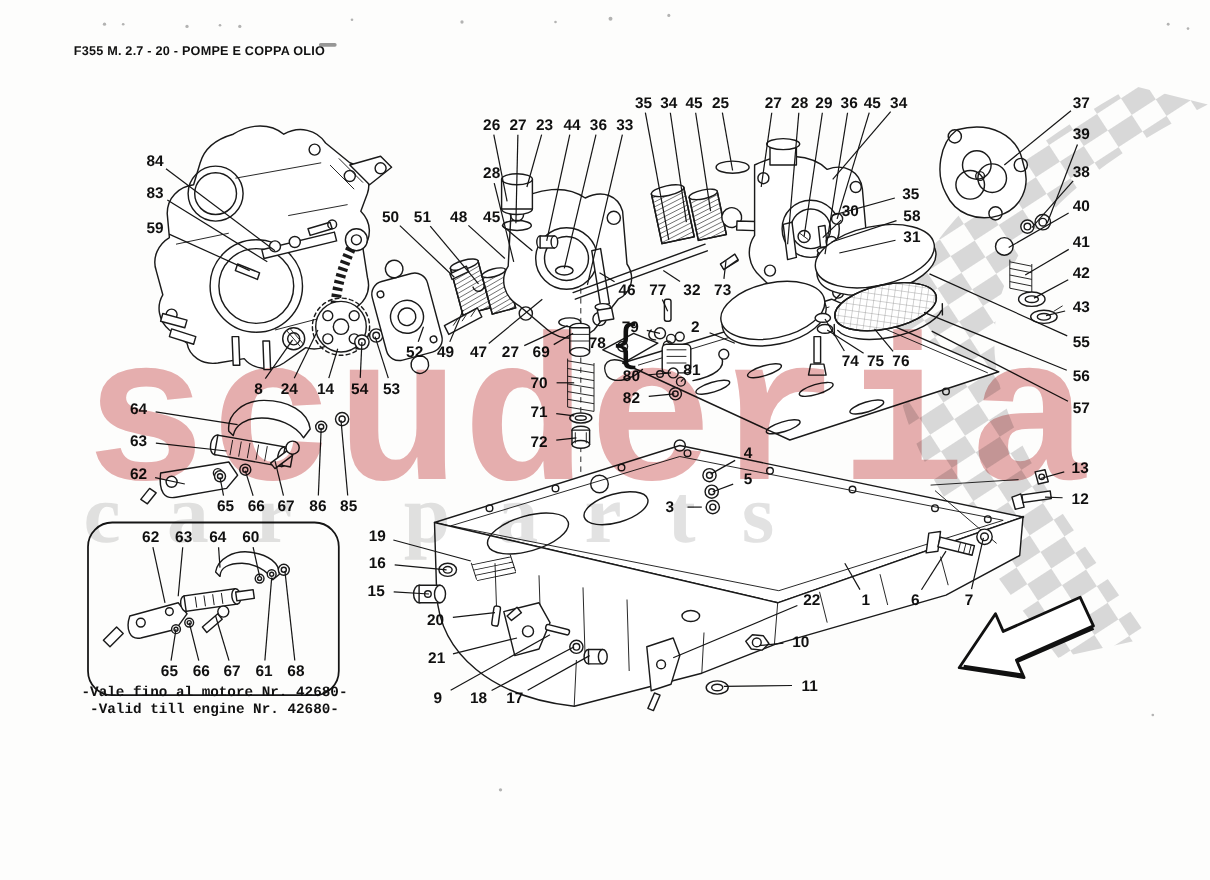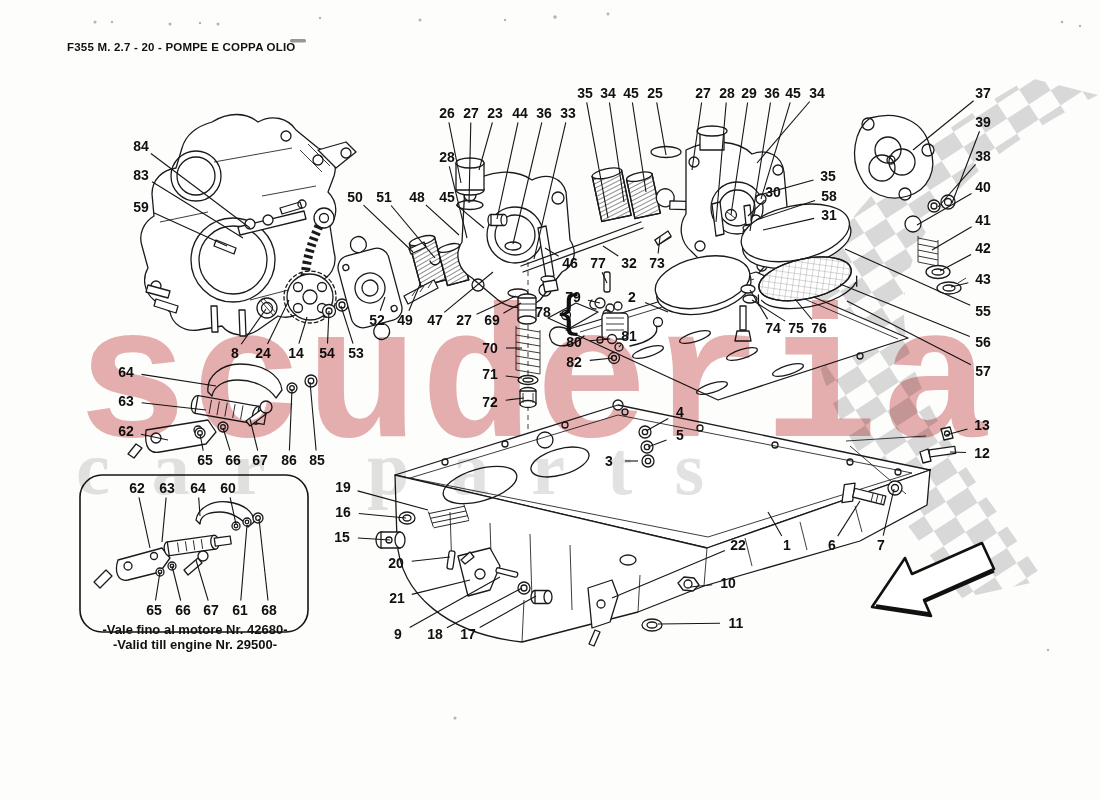--- a/index.html
+++ b/index.html
@@ -9,21 +9,21 @@
   .page{position:relative;width:1100px;height:800px;background:var(--paper);overflow:hidden;
         font-family:"Liberation Sans",sans-serif;}
   .title{position:absolute;left:67px;top:41px;font-size:11.5px;font-weight:700;color:#111;
          letter-spacing:.2px;white-space:pre;}
   .wm1{position:absolute;left:76px;top:292px;font-size:188px;font-weight:700;line-height:1;
        letter-spacing:2px;color:var(--wm-red);mix-blend-mode:multiply;white-space:pre;
        font-family:Liberation Mono, monospace;pointer-events:none;}
   .wm2{position:absolute;left:76px;top:430px;font-size:76px;font-weight:700;line-height:1;
        letter-spacing:42px;color:var(--wm-gray);mix-blend-mode:multiply;white-space:pre;
        font-family:Liberation Serif, serif;pointer-events:none;}
-  .note{position:absolute;left:55px;width:280px;text-align:center;font-size:13px;font-weight:700;color:#111;}
+  .note{position:absolute;left:55px;width:280px;text-align:center;font-size:13px;font-weight:700;color:#111;font-family:Liberation Mono, monospace;}
   .n1{top:622px}.n2{top:637px}
   svg text.lbl{font-family:"Liberation Sans",sans-serif;font-weight:700;font-size:14px;fill:#101010;}
   svg text.brace{font-family:"DejaVu Sans",sans-serif;font-size:46px;fill:#101010;font-weight:400;}
   svg .art{stroke:#1a1a1a;stroke-width:1.3;fill:none;stroke-linecap:round;stroke-linejoin:round;}
   svg .artw{stroke:#1a1a1a;stroke-width:1.3;fill:#fff;stroke-linecap:round;stroke-linejoin:round;}
   svg .thin{stroke:#1a1a1a;stroke-width:.85;fill:none;}
   svg .ldr{stroke:#151515;stroke-width:1.1;fill:none;}
 </style>
 </head>
 <body>
@@ -610,14 +610,14 @@
         <line x1="268.0" y1="600.5" x2="259" y2="519" class="ldr"></line>
         <text x="269" y="614.8" text-anchor="middle" class="lbl">68</text>
         <text x="554" y="328" class="brace">{</text>
       </g>
   </svg>
 
   <div class="wm1">scuderia</div>
   <div class="wm2">car parts</div>
 
   <div class="note n1">-Vale fino al motore Nr. 42680-</div>
-  <div class="note n2">-Valid till engine Nr. 29500-</div>
+  <div class="note n2">-Valid till engine Nr. 42680-</div>
 </div>
 
 </body></html>

